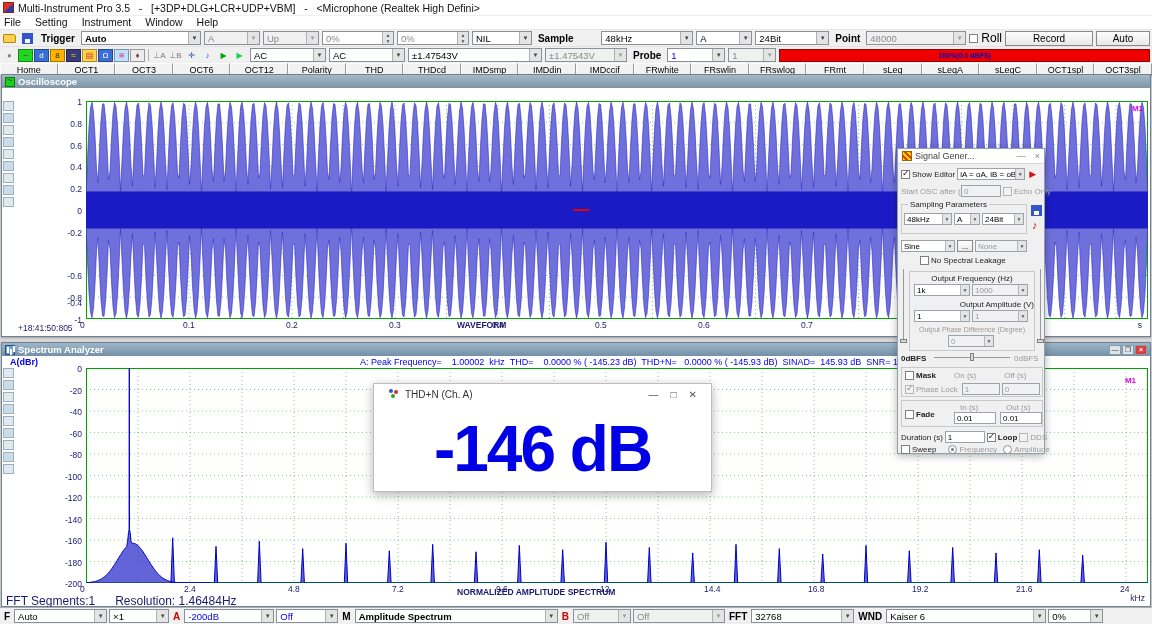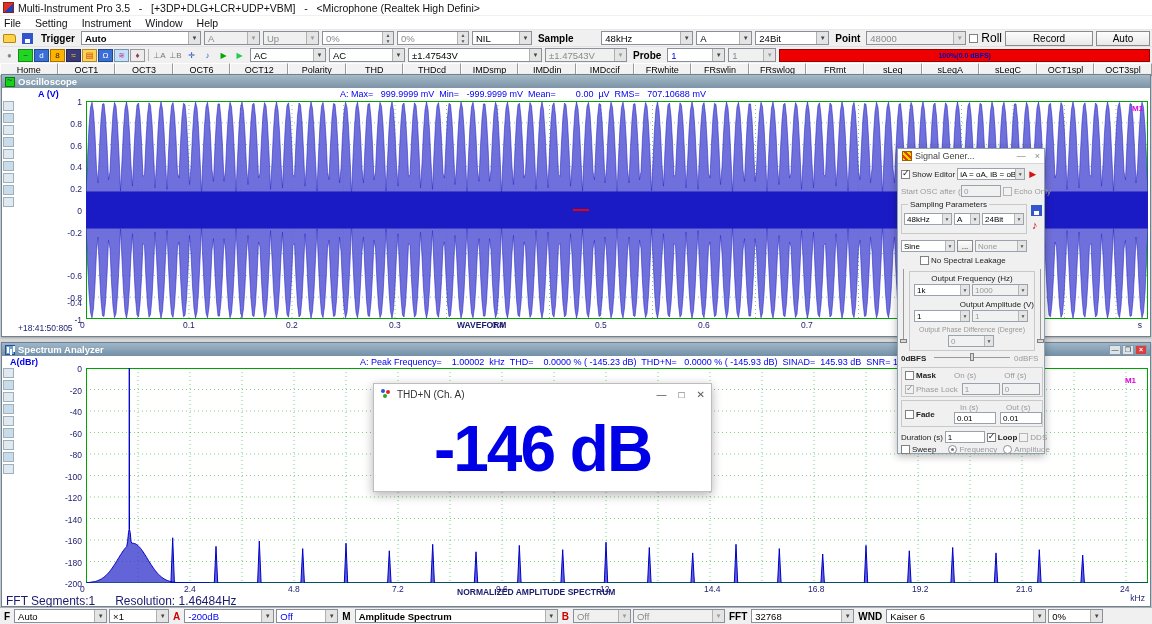--- a/index.html
+++ b/index.html
@@ -3,21 +3,21 @@
 <meta charset="utf-8">
 <style>
   * { margin:0; padding:0; box-sizing:border-box; }
   html,body { width:1152px; height:624px; overflow:hidden; }
   body { font-family:"Liberation Sans", sans-serif; font-size:10px; background:#d8d8d8; position:relative; color:#000; }
 
   
   .titlebar { height:16px; background:#fff; display:flex; align-items:center; padding-left:3px; border-bottom:1px solid #f0f0f0;}
   .appicon { width:11px; height:11px; margin-right:4px; background:linear-gradient(135deg,#e03020 0 50%,#2040c0 50% 100%); border:1px solid #902010; }
   .apptitle { font-size:10.5px; color:#111; white-space:pre; }
-  .menubar { height:14px; background:#fff; display:flex; align-items:center; padding-left:4px; gap:14px; border-bottom:1px solid #e8e8e8;}
+  .menubar { height:14px; background:#fff; display:flex; padding-left:4px; gap:14px; border-bottom:1px solid #e8e8e8;}
   .menuitem { font-size:10.5px; color:#111; }
   .toolbar { background:#f0f0f0; display:flex; align-items:center; padding:0 2px; gap:3px; }
   #toolbar1 { height:17px; border-bottom:1px solid #e2e2e2; }
   #toolbar2 { height:16px; }
   .tlabel { font-weight:bold; font-size:10px; padding:0 3px; white-space:nowrap; }
   .combo { display:inline-flex; align-items:center; height:14px; background:#fff; border:1px solid #8a8f98; overflow:hidden; flex:none; }
   .combo .ctext { flex:1; font-size:9.5px; padding:0 3px; white-space:pre; overflow:hidden; }
   .combo .carrow { width:12px; height:100%; background:#e4e4e4; border-left:1px solid #b0b0b0; display:flex; align-items:center; justify-content:center; font-size:6px; color:#444; flex:none;}
   .combo.gray { background:#f0f0f0; } .combo.gray .ctext { color:#8a8a8a; } .combo.gray .carrow{ color:#9a9a9a; }
   .combo.blue .ctext { color:#0000ee; }
@@ -66,21 +66,21 @@
   .ylab { width:24px; text-align:right; }
   .axis-title { position:absolute; font-size:8.5px; color:#1b1b70; font-weight:bold; }
   .x-unit { position:absolute; font-size:8.5px; color:#1b1b70; }
   .marker-m1 { position:absolute; color:#e000e0; font-size:8px; font-weight:bold; }
   .timestamp { position:absolute; font-size:8.5px; color:#1b1b70; }
   .fft-line { position:absolute; font-size:12px; color:#1b1b70; white-space:pre; }
   svg.chart { position:absolute; background:#fff; }
 
   
   #thdwin { position:absolute; left:373px; top:383px; width:339px; height:109px; background:#fff; border:1px solid #bdbdbd; box-shadow:0 3px 10px rgba(0,0,0,.3); z-index:30;}
-  #thdwin .ttl { height:20px; display:flex; align-items:center; gap:5px; padding:0 6px; background:#fff; }
+  #thdwin .ttl { height:20px; display:flex; align-items:center; gap:5px; padding:0 14px; background:#fff; }
   #thdwin .ttl .txt { font-size:10px; color:#333; }
   .thd-icon { width:12px; height:12px; position:relative; flex:none;}
   .thd-icon::before { content:""; position:absolute; left:1px; top:1px; width:4px; height:4px; border-radius:50%; background:#2a52d8; box-shadow:5px 1px 0 #d82a2a, 2px 5px 0 #2aa82a; }
   #thdwin .tbtns { margin-left:auto; display:flex; gap:12px; color:#555; font-size:10px; }
   #thdwin .value { position:absolute; left:0; right:0; top:22px; bottom:0; display:flex; align-items:center; justify-content:center; color:#0000e6; font-weight:bold; font-size:64px; letter-spacing:-2px; font-family:"Liberation Sans",sans-serif; }
 
   
   #siggen { position:absolute; left:897px; top:148px; width:148px; height:306px; background:#f0f0f0; border:1px solid #8fa0ae; box-shadow:0 2px 8px rgba(0,0,0,.3); z-index:20; font-size:8px;}
   #siggen .ttl { height:15px; background:#fff; display:flex; align-items:center; gap:3px; padding:0 4px; border-bottom:1px solid #d8d8d8;}
   .sg-icon { width:10px; height:10px; background:repeating-linear-gradient(45deg,#ffd400 0 2px,#e04000 2px 4px); border:1px solid #a06000; flex:none;}
@@ -257,24 +257,20 @@
     <div class="tab">sLeqA</div>
     <div class="tab">sLeqC</div>
     <div class="tab">OCT1spl</div>
     <div class="tab">OCT3spl</div>
   </div>
 
 <div class="win" id="scopewin" style="left:1px;top:74px;width:1150px;height:263px">
   <div class="win-title scope-title">
     <span class="wicon scope-wicon"></span>
     <span class="win-title-text">Oscilloscope</span>
-  </div>
-  <div class="stats-row">
-    <span class="ch-label" style="left:36px">A (V)</span>
-    <span class="stats-text" style="left:338px">A: Max=   999.9999 mV  Min=   -999.9999 mV  Mean=        0.00  µV  RMS=   707.10688 mV</span>
   </div>
   <div class="side-strip" id="scope-strip">
       <span class="side-tool" style="background: rgb(223, 233, 239);"></span>
       <span class="side-tool" style="background: rgb(200, 220, 234);"></span>
       <span class="side-tool" style="background: rgb(223, 233, 239);"></span>
       <span class="side-tool" style="background: rgb(200, 220, 234);"></span>
       <span class="side-tool" style="background: rgb(223, 233, 239);"></span>
       <span class="side-tool" style="background: rgb(200, 220, 234);"></span>
       <span class="side-tool" style="background: rgb(223, 233, 239);"></span>
       <span class="side-tool" style="background: rgb(200, 220, 234);"></span>

